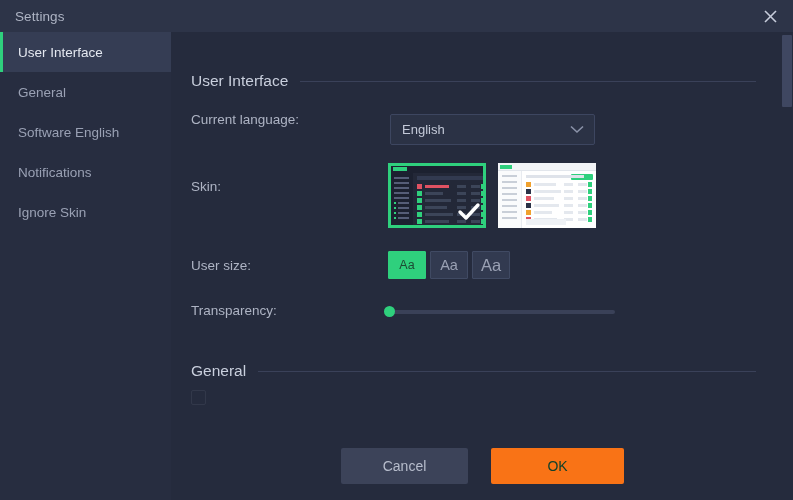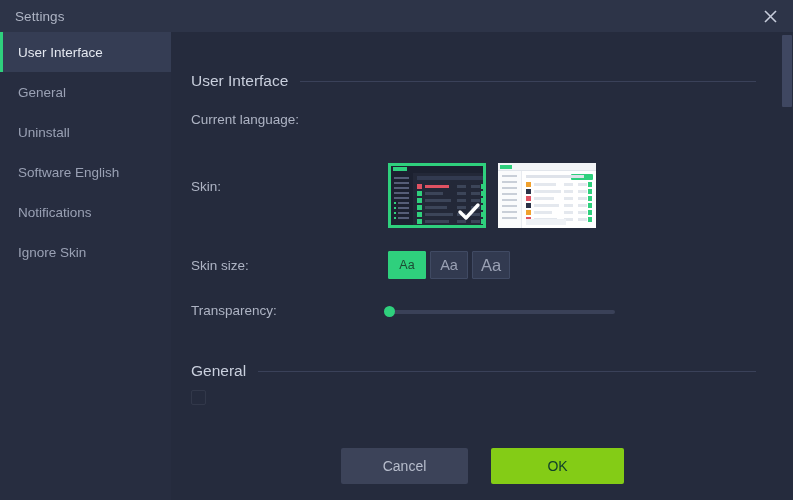--- a/index.html
+++ b/index.html
@@ -378,21 +378,21 @@
   }
   .btn-cancel {
     left: 170px;
     width: 127px;
     background: #3c4359;
     color: #b7bdcc;
   }
   .btn-ok {
     left: 320px;
     width: 133px;
-    background: #84cc16;
+    background: #f97316;
     color: #10402a;
   }
 
   
   .scrollbar {
     position: absolute;
     right: 0; top: 32px;
     width: 13px; height: 468px;
     background: #252b3d;
     cursor: pointer;
@@ -421,41 +421,46 @@
   </div>
 
   <div class="sidebar">
     <div class="side-item active">
       <span>User Interface</span>
     </div>
     <div class="side-item">
       <span>General</span>
     </div>
     <div class="side-item">
-      <span>Uninstall</span>
-    </div>
-    <div class="side-item">
       <span>Software English</span>
     </div>
     <div class="side-item">
       <span>Notifications</span>
     </div>
     <div class="side-item">
       <span>Ignore Skin</span>
     </div>
   </div>
 
   <div class="content">
 
     <div class="section-head" id="sec-ui">
       <span class="title">User Interface</span>
       <span class="rule"></span>
     </div>
 
     <div class="row-label" style="top:80px">Current language:</div>
+    <div class="dropdown">
+      <span class="value">English</span>
+      <span class="chev">
+        <svg width="14" height="9" viewBox="0 0 14 9">
+          <polyline points="1,1.5 7,7 13,1.5" fill="none" stroke="#8b93a9" stroke-width="1.6"></polyline>
+        </svg>
+      </span>
+    </div>
 
     <div class="row-label" style="top:147px">Skin:</div>
     <div class="skins">
 
       <div class="skin selected">
         <div class="skin-inner mock-dark">
           <div class="m-top"></div>
           <div class="m-side"></div>
           <div class="m-logo"></div>
           <div class="m-snav" style="top:11px"></div>
@@ -578,21 +583,21 @@
               <span class="n" style="left:38px;width:9px"></span>
               <span class="n" style="left:52px;width:9px"></span>
               <span class="chk"></span>
             </div>
           <div class="l-foot"></div>
         </div>
       </div>
 
     </div>
 
-    <div class="row-label" style="top:226px">Skin size:</div>
+    <div class="row-label" style="top:226px">User size:</div>
     <div class="fontsizes">
       <div class="fs-btn fs-1 active">Aa</div>
       <div class="fs-btn fs-2">Aa</div>
       <div class="fs-btn fs-3">Aa</div>
     </div>
 
     <div class="row-label" style="top:271px">Transparency:</div>
     <div class="slider">
       <div class="track"></div>
       <div class="knob"></div>

